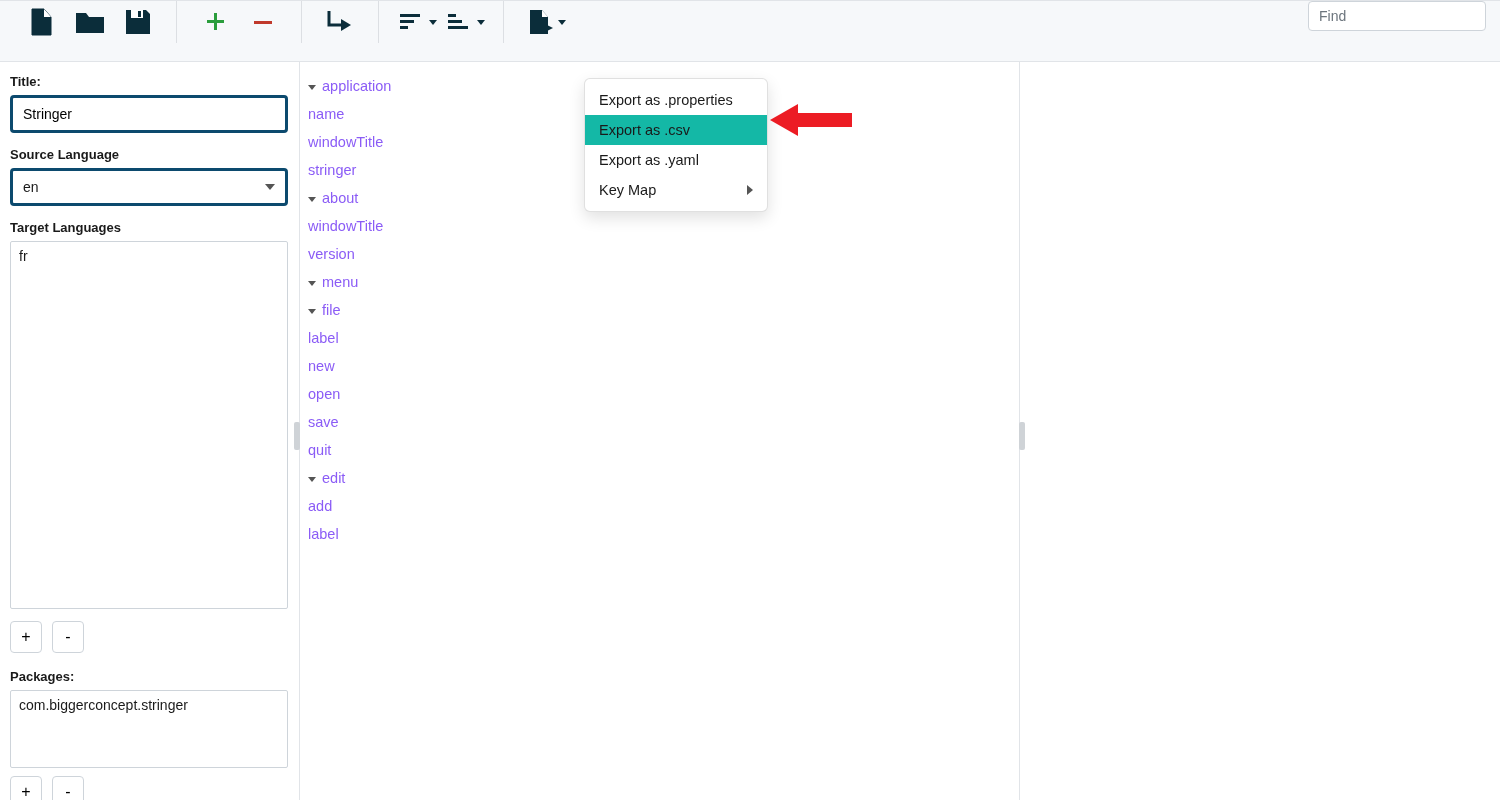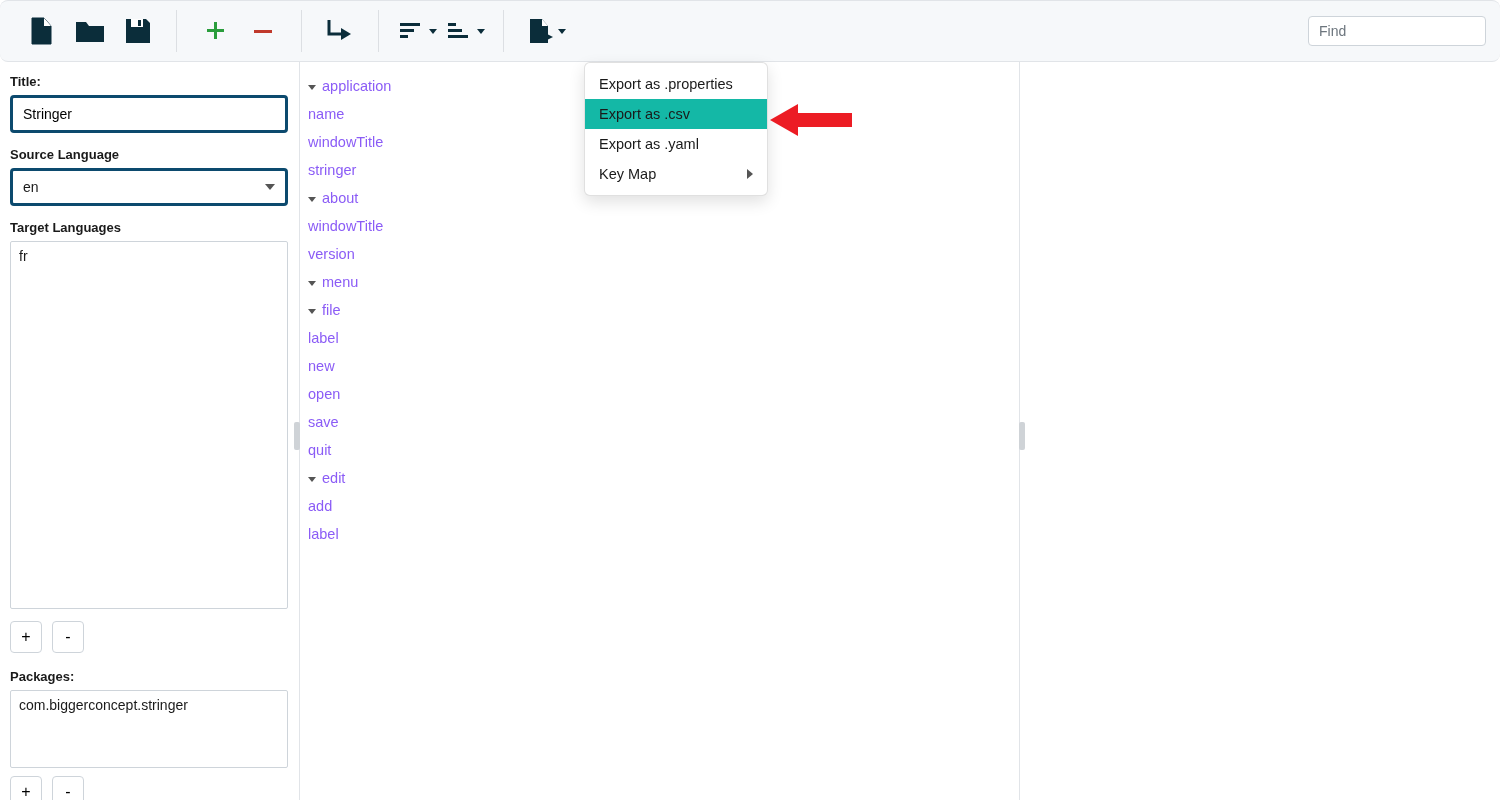--- a/index.html
+++ b/index.html
@@ -1,26 +1,24 @@
 <!DOCTYPE html>
 <html><head>
 <meta charset="utf-8">
 <style>
   * { box-sizing: border-box; margin: 0; padding: 0; }
   body { font-family: -apple-system, BlinkMacSystemFont, "Segoe UI", Arial, sans-serif; font-size: 14px; color: #1a1a1a; background: #fff; }
   
   .toolbar {
     display: flex;
-    align-items: center;
     height: 62px;
     background: #f6f8fa;
     border-top: 1px solid #e1e4e8;
     border-bottom: 1px solid #e1e4e8;
     padding: 0 10px;
-    border-radius: 8px;
   }
   .toolbar-group {
     display: flex;
     align-items: center;
     height: 42px;
     padding: 0 8px;
   }
   .toolbar-sep {
     width: 1px;
     height: 42px;
@@ -133,21 +131,21 @@
     margin-right: 6px;
     vertical-align: middle;
   }
   .indent-0 { padding-left: 2px; }
   .indent-1 { padding-left: 30px; }
   .indent-2 { padding-left: 48px; }
   .indent-1c { padding-left: 16px; }
 
   .dropdown {
     position: absolute;
-    top: 0px;
+    top: 16px;
     left: 284px;
     width: 184px;
     background: #fff;
     border: 1px solid rgba(0,0,0,0.12);
     border-radius: 6px;
     box-shadow: 0 6px 16px rgba(0,0,0,0.12);
     padding: 6px 0;
     z-index: 50;
   }
   .dropdown-item {

